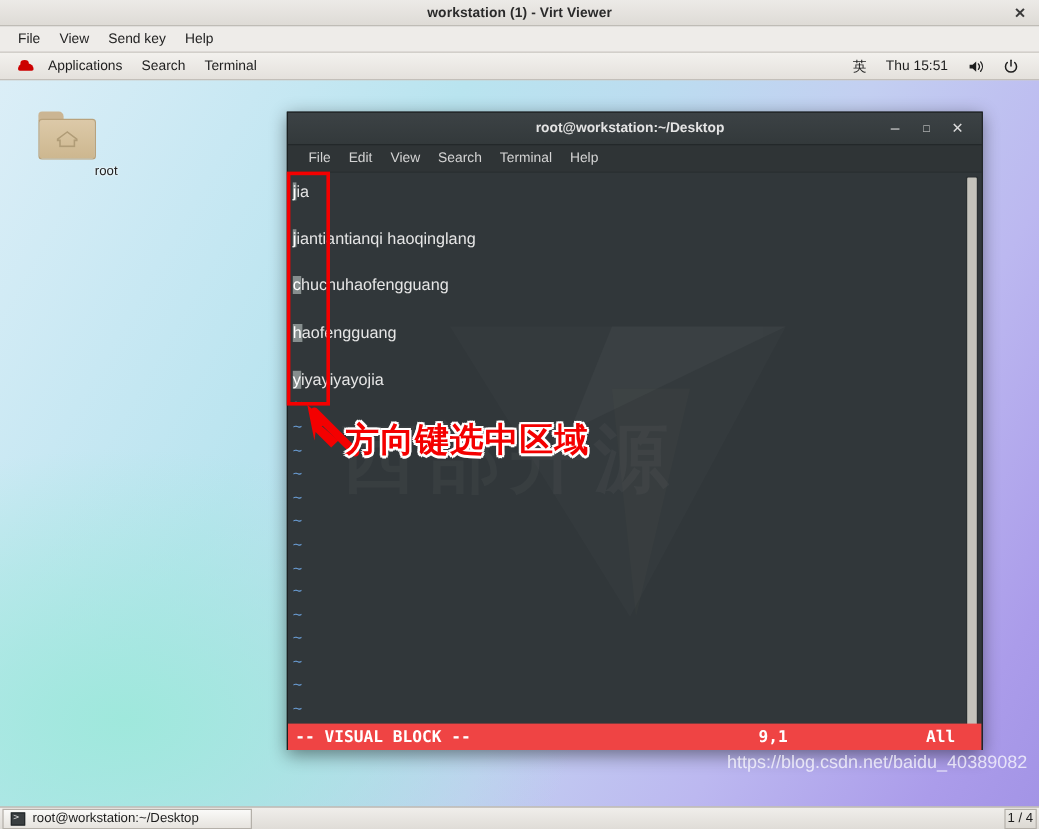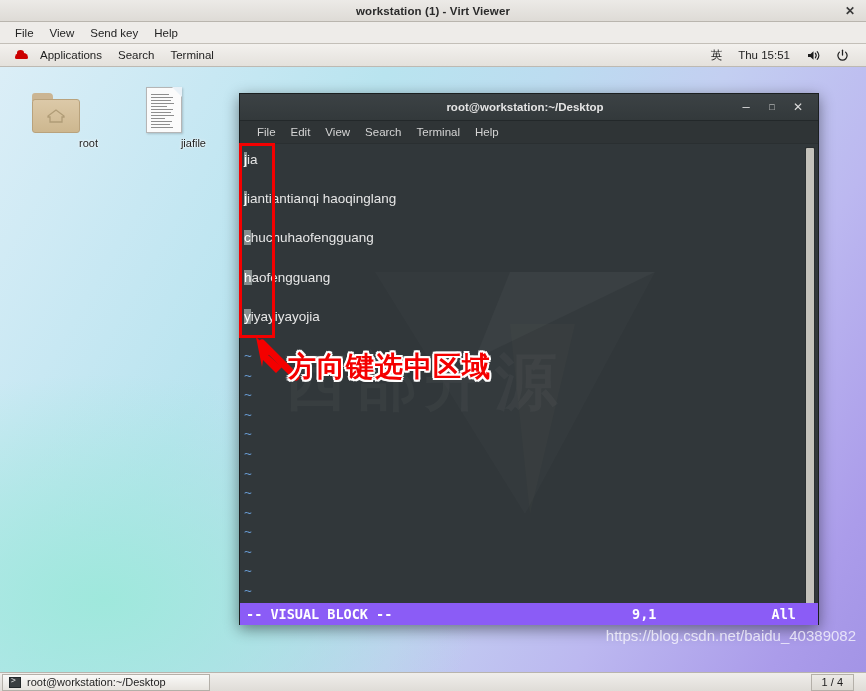--- a/index.html
+++ b/index.html
@@ -181,21 +181,21 @@
   .vim {
     position: relative; padding: 6px 0 0 4px;
     font-family: Liberation Sans, sans-serif;
     font-size: 13.5px; line-height: 19.6px; color: #e6e6e6;
     white-space: pre; z-index: 2;
   }
   .vim .sel { background: #868e8e; color: #ffffff; }
   .vim .tilde { color: #6a9ed6; }
   .vim-status {
     position: absolute; left: 0; bottom: 0; width: 100%; height: 22px;
-    background: #8b5cf6; color: #ffffff;
+    background: #ef4444; color: #ffffff;
     font-family: "DejaVu Sans Mono", monospace; font-size: 13.5px;
     font-weight: bold; display: flex; align-items: center; z-index: 3;
   }
   .vs-mode { padding-left: 6px; }
   .vs-pos { position: absolute; left: 392px; }
   .vs-pct { position: absolute; right: 22px; }
 
   .term-scroll {
     position: absolute; right: 3px; top: 3px; width: 10px; bottom: 3px;
     background: #2a2f31; border-radius: 1px; cursor: pointer;
@@ -247,22 +247,22 @@
   .tb-win .ic {
     width: 12px; height: 11px; background: #3a3f41; border:1px solid #23282a;
     position: relative; flex: none;
   }
   .tb-win .ic:before {
     content: '>'; position: absolute; left: 1px; top: -2px;
     color: #d8d8d8; font-size: 8px; font-family: "DejaVu Sans Mono", monospace;
   }
   .tb-win .lbl { font-size: 11px; color: #1d1d1d; white-space: nowrap; }
   .tb-wsp {
-    margin-left: auto; margin-right: 12px; height: 17px;
-    padding: 0 10px; display: flex; align-items: center;
+    margin-left: auto; margin-right: 2px; height: 17px;
+    padding: 0 2px; display: flex; align-items: center;
     background: linear-gradient(#eceae6,#dcd9d3); border: 1px solid #b4b0a9;
     font-size: 11px; color: #1d1d1d; cursor: pointer;
   }
 </style>
 </head>
 <body>
 
 <div id="root">
 
   <div class="vv-titlebar">
@@ -317,41 +317,20 @@
           <div class="tab"></div>
           <div class="body"></div>
           <svg class="home" viewBox="0 0 20 14" aria-hidden="true">
             <path d="M10 1L2 7v1h2v5h12V8h2V7z" fill="none" stroke="#b09c77" stroke-width="1.3"></path>
           </svg>
         </div>
       </div>
       <span class="lbl">root</span>
     </div>
 
-    <div class="dicon" style="left:122px; top:14px;">
-      <div class="glyph">
-        <div class="docicon">
-          <div class="doclines">
-            <i style="width:70%"></i>
-              <i style="width:88%"></i>
-              <i style="width:80%"></i>
-            <i style="width:90%"></i>
-              <i style="width:62%"></i>
-              <i style="width:86%"></i>
-            <i style="width:78%"></i>
-              <i style="width:90%"></i>
-              <i style="width:55%"></i>
-            <i style="width:84%"></i>
-              <i style="width:74%"></i>
-              <i style="width:88%"></i>
-          </div>
-        </div>
-      </div>
-      <span class="lbl">jiafile</span>
-    </div>
 
 
     <div class="csdn-wm">https://blog.csdn.net/baidu_40389082</div>
   </div>
 
   <div class="term">
     <div class="term-title">
       <span class="t">root@workstation:~/Desktop</span>
       <span class="term-btns">
         <span class="tb min">–</span>

